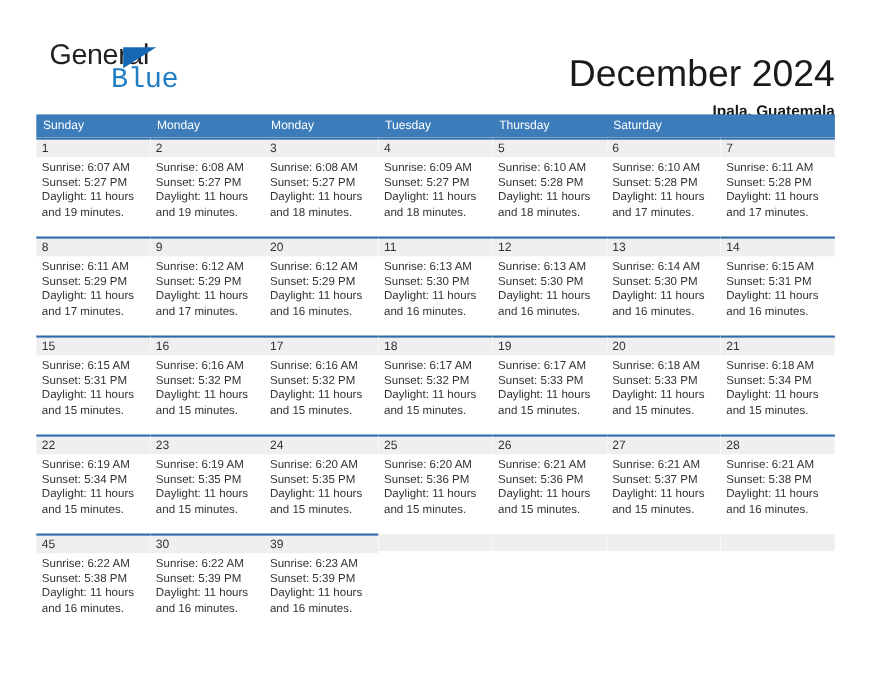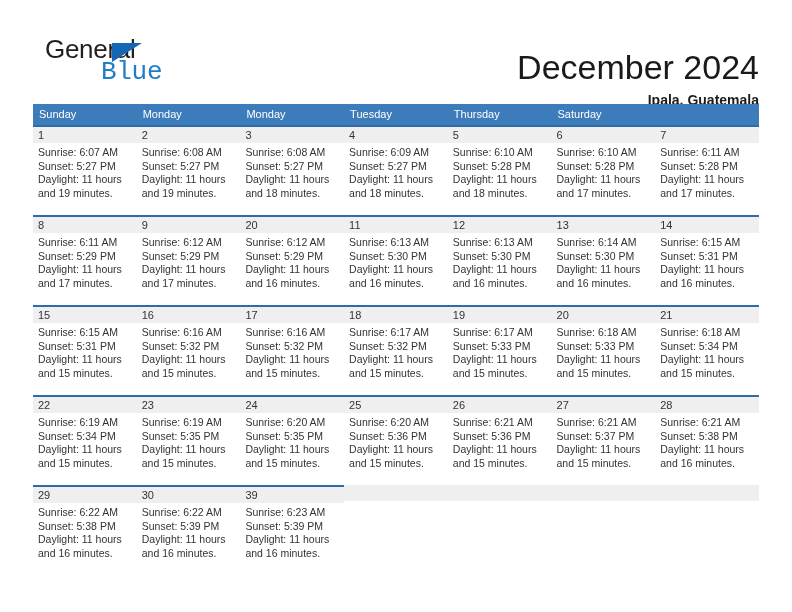--- a/index.html
+++ b/index.html
@@ -436,21 +436,21 @@
           <div class="day-info">
             <div>Sunrise: 6:21 AM</div>
             <div>Sunset: 5:38 PM</div>
             <div>Daylight: 11 hours</div>
             <div>and 16 minutes.</div>
           </div>
         </div>
       </div>
       <div class="week-row">
         <div class="day-cell">
-          <div class="day-num">29</div>
+          <div class="day-num">45</div>
           <div class="day-info">
             <div>Sunrise: 6:22 AM</div>
             <div>Sunset: 5:38 PM</div>
             <div>Daylight: 11 hours</div>
             <div>and 16 minutes.</div>
           </div>
         </div>
         <div class="day-cell">
           <div class="day-num">30</div>
           <div class="day-info">

